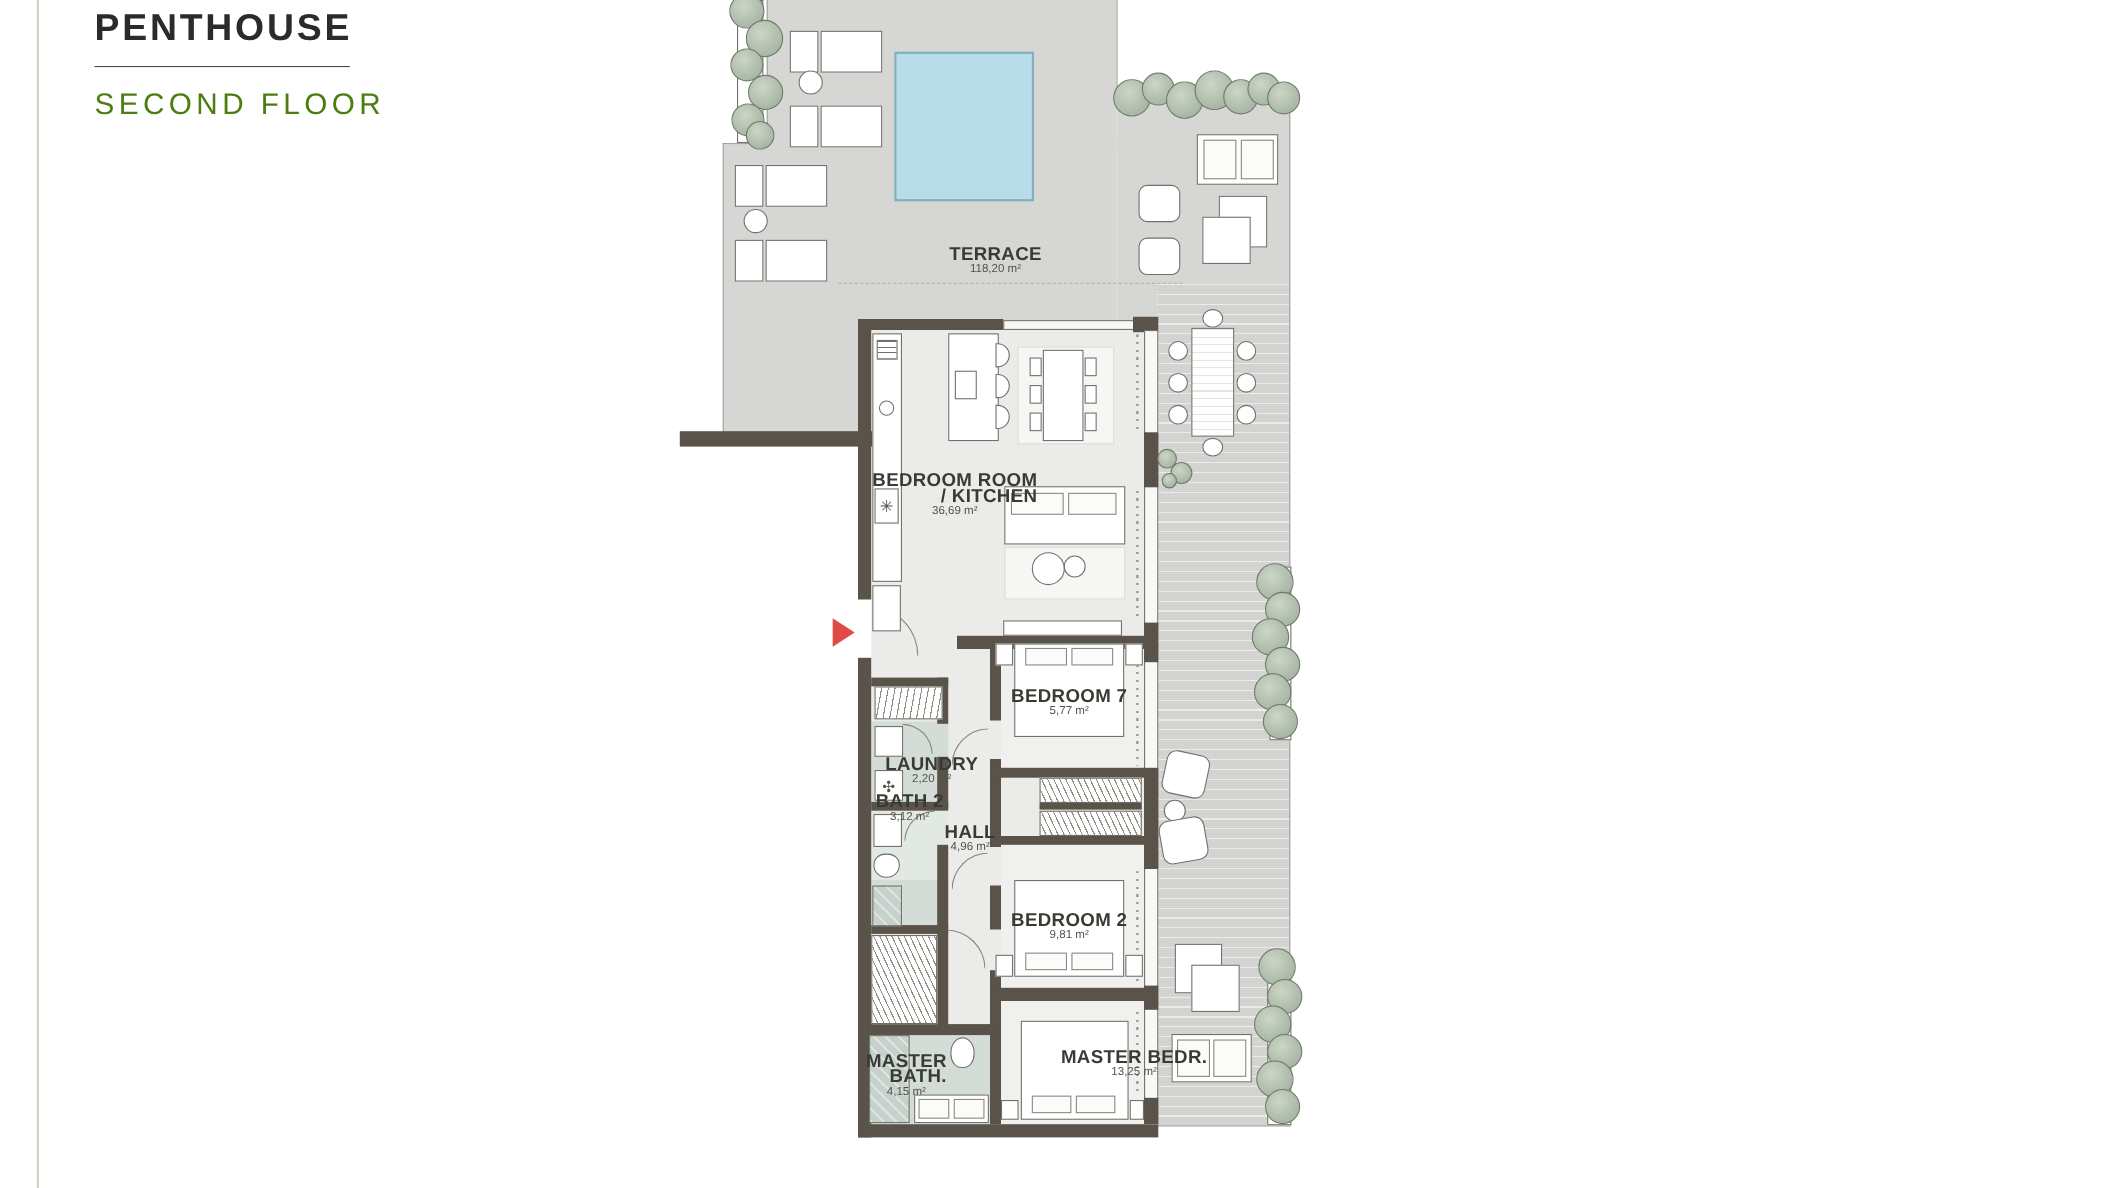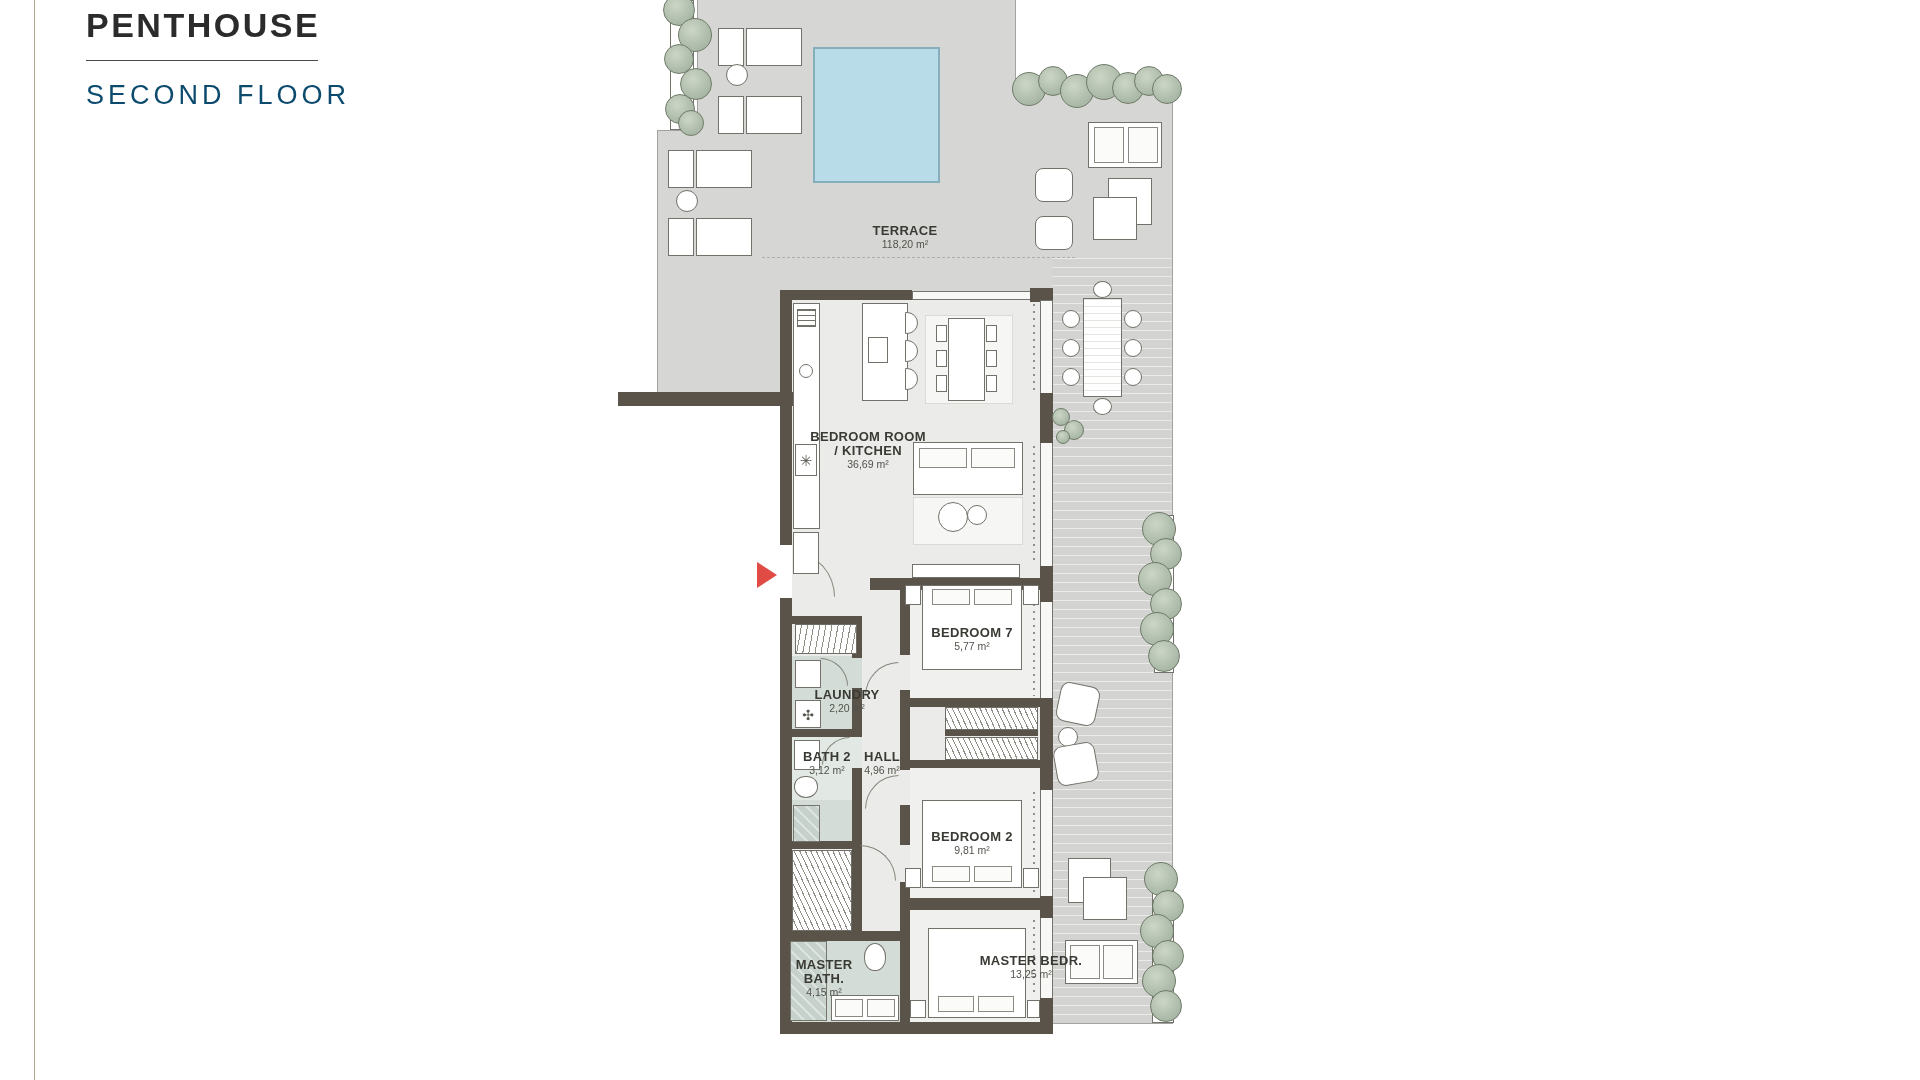--- a/index.html
+++ b/index.html
@@ -3,21 +3,21 @@
 <meta charset="utf-8">
 <style>
   html,body{margin:0;padding:0;}
   body{width:1920px;height:1080px;background:#ffffff;position:relative;overflow:hidden;
        font-family:"Liberation Sans", sans-serif;}
   .abs{position:absolute;box-sizing:border-box;}
   
   .page-rule{width:1px;background:#b3a78f;}
   .title{font-size:34px;font-weight:600;letter-spacing:2.5px;color:#2b2b2b;}
   .title-underline{height:1px;background:#4a4a4a;}
-  .subtitle{font-size:27px;font-weight:400;letter-spacing:4px;color:#0c4a6e;}
+  .subtitle{font-size:27px;font-weight:400;letter-spacing:4px;color:#4d7c0f;}
   
   .terr{background:#d6d6d4;}
   .deck{background:#d3d3d1;
         background-image:repeating-linear-gradient(to bottom, rgba(255,255,255,.55) 0 1px, transparent 1px 9px);}
   .tline{background:#a2a29e;}
   .dash{border-top:1px dashed #aeaeaa;height:0;}
   .floor{background:#ebebe9;}
   .room-light{background:#f0f0ee;}
   .greenfloor{background:#d3dcd6;}
   .greenfloor2{background:#e2e8e4;}
@@ -40,21 +40,21 @@
   .slat{background-image:repeating-linear-gradient(to bottom, #e4e4e0 0 1px, transparent 1px 7px);}
   .arc{border:1.3px solid #85857c;border-color:#85857c transparent transparent #85857c;
        border-radius:100% 0 0 0;background:transparent;}
   .arc2{border:1.3px solid #85857c;border-color:#85857c #85857c transparent transparent;
        border-radius:0 100% 0 0;background:transparent;}
   
   .plant{border-radius:50%;border:1px solid #6f7a68;
          background:radial-gradient(circle at 40% 35%, #cdd6c6, #aebcab 60%, #9dac99);}
   
   .lbl{position:absolute;transform:translateX(-50%);text-align:center;white-space:nowrap;color:#3a3a35;}
-  .rn{font-size:13px;font-weight:700;letter-spacing:.3px;line-height:14px;}
+  .rn{font-size:17px;font-weight:700;letter-spacing:.3px;line-height:14px;text-align:right;}
   .ra{font-size:10.5px;font-weight:400;color:#52524c;line-height:13px;}
   
   .red-arrow{width:0;height:0;border-top:13px solid transparent;border-bottom:13px solid transparent;
              border-left:20px solid #e14b45;}
 </style>
 </head>
 <body>
 
 <div class="abs page-rule" style="left:34px;top:0;height:1080px;"></div>
 
@@ -298,21 +298,21 @@
   <div class="ra">36,69  m²</div>
 </div>
 <div class="lbl" style="left:972px;top:626px;">
   <div class="rn">BEDROOM 7</div>
   <div class="ra">5,77 m²</div>
 </div>
 <div class="lbl" style="left:847px;top:688px;">
   <div class="rn">LAUNDRY</div>
   <div class="ra">2,20 m²</div>
 </div>
-<div class="lbl" style="left:827px;top:750px;">
+<div class="lbl" style="left:827px;top:722px;">
   <div class="rn">BATH 2</div>
   <div class="ra">3,12 m²</div>
 </div>
 <div class="lbl" style="left:882px;top:750px;">
   <div class="rn">HALL</div>
   <div class="ra">4,96 m²</div>
 </div>
 <div class="lbl" style="left:972px;top:830px;">
   <div class="rn">BEDROOM 2</div>
   <div class="ra">9,81 m²</div>

